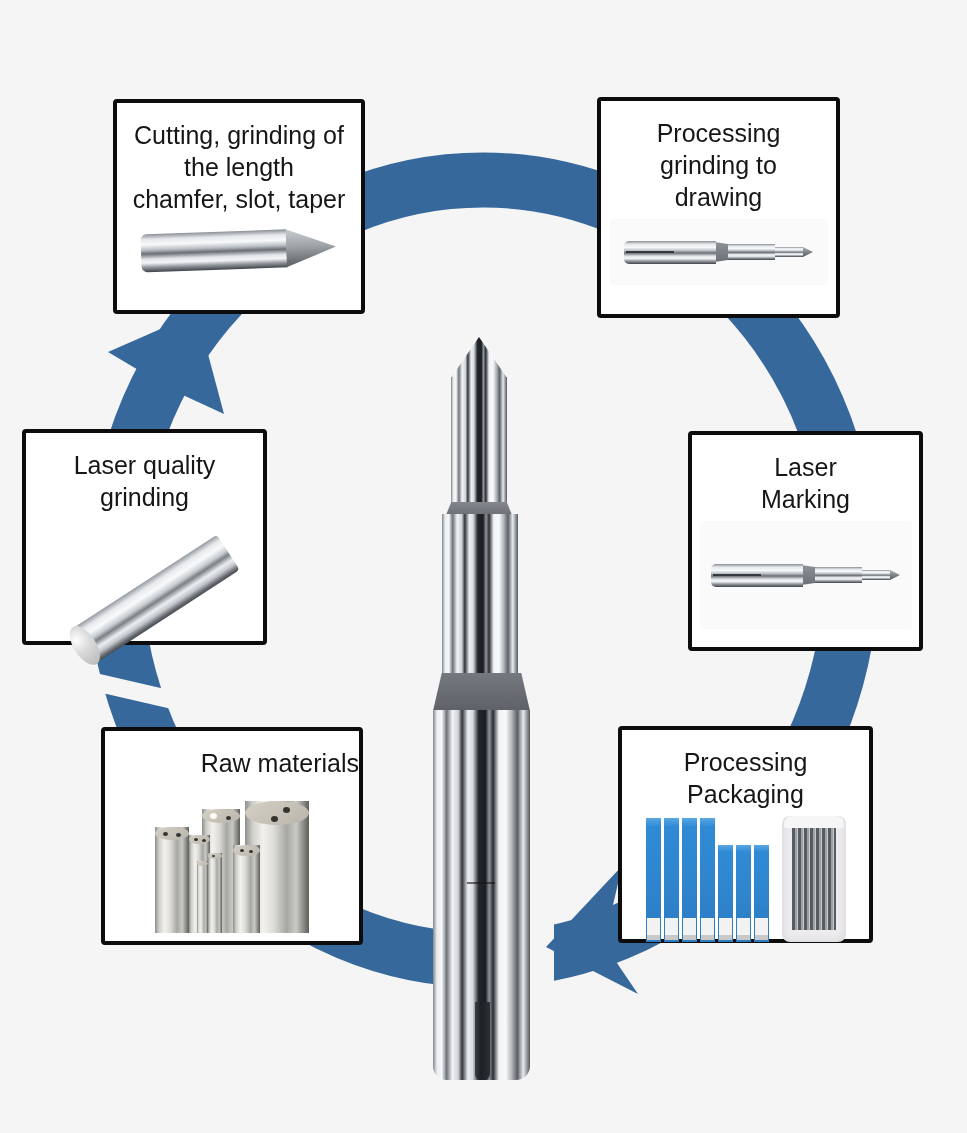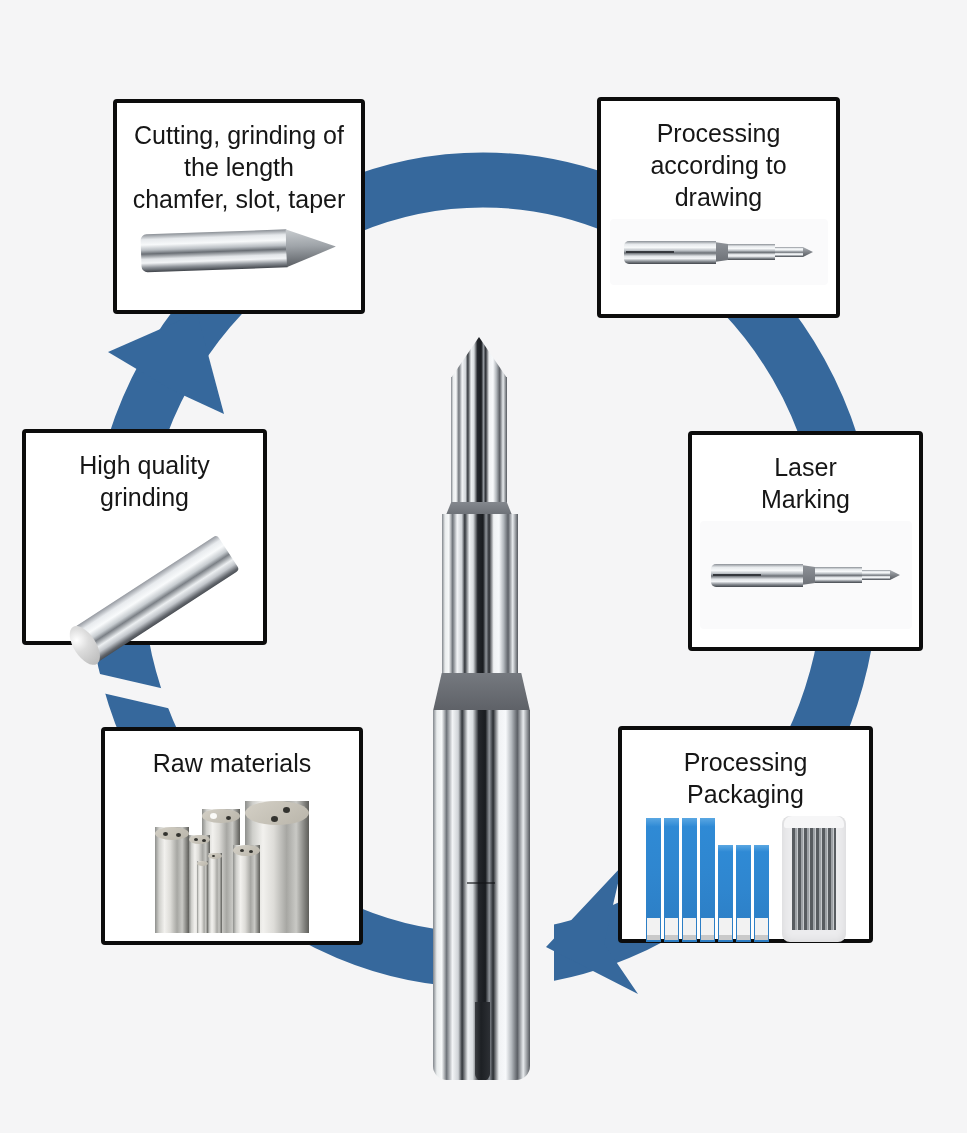--- a/index.html
+++ b/index.html
@@ -133,37 +133,37 @@
   </div>
   <div class="cut-rod">
     <div class="rbody metal-h"></div>
     <div class="rtip"></div>
   </div>
 </div>
 
 <div class="card" style="left:597px;top:97px;width:243px;height:221px;">
   <div class="card-text">
     <div class="ln">Processing</div>
-    <div class="ln">according to</div>
+    <div class="ln">grinding to</div>
     <div class="ln">drawing</div>
   </div>
   <div class="photo" style="width:218px;height:66px;margin-top:6px;">
     <div class="mtool">
       <div class="mt-s1 metal-h"></div>
       <div class="mt-col"></div>
       <div class="mt-s2 metal-h"></div>
       <div class="mt-s3 metal-h"></div>
       <div class="mt-tip"></div>
     </div>
   </div>
 </div>
 
 <div class="card" style="left:22px;top:429px;width:245px;height:216px;">
   <div class="card-text">
-    <div class="ln">High quality</div>
+    <div class="ln">Laser quality</div>
     <div class="ln">grinding</div>
   </div>
   <div class="grind-wrap">
     <div class="grind-rod"></div>
   </div>
 </div>
 
 <div class="card" style="left:688px;top:431px;width:235px;height:220px;">
   <div class="card-text">
     <div class="ln">Laser</div>
@@ -173,21 +173,21 @@
     <div class="mtool">
       <div class="mt-s1 metal-h"></div>
       <div class="mt-col"></div>
       <div class="mt-s2 metal-h"></div>
       <div class="mt-s3 metal-h"></div>
       <div class="mt-tip"></div>
     </div>
   </div>
 </div>
 
-<div class="card" style="left:101px;top:727px;width:262px;height:218px;">
+<div class="card" style="left:101px;top:727px;width:262px;height:218px;align-items:flex-end;">
   <div class="card-text">
     <div class="ln">Raw materials</div>
   </div>
   <div class="raw-wrap">
     <div class="rod" style="left:50px;width:34px;top:40px;">
       <div class="rb"></div>
       <div class="rt" style="top:0;height:13px;">
         <span class="dot" style="left:8px;top:5px;width:5px;height:4px;"></span>
         <span class="dot" style="left:21px;top:6px;width:5px;height:4px;"></span>
       </div>

